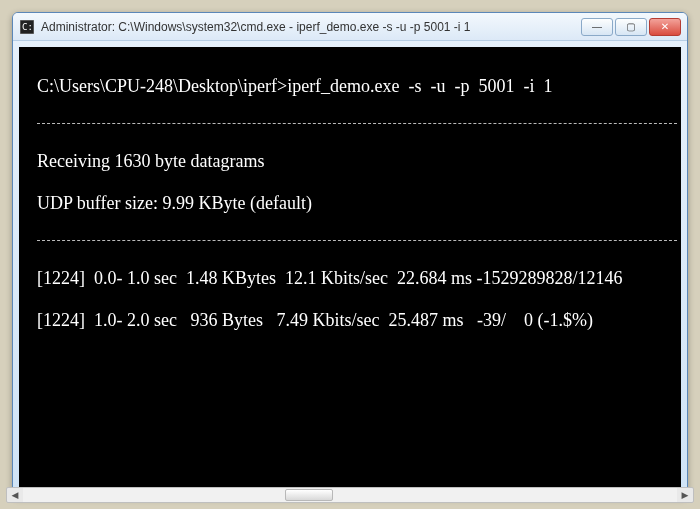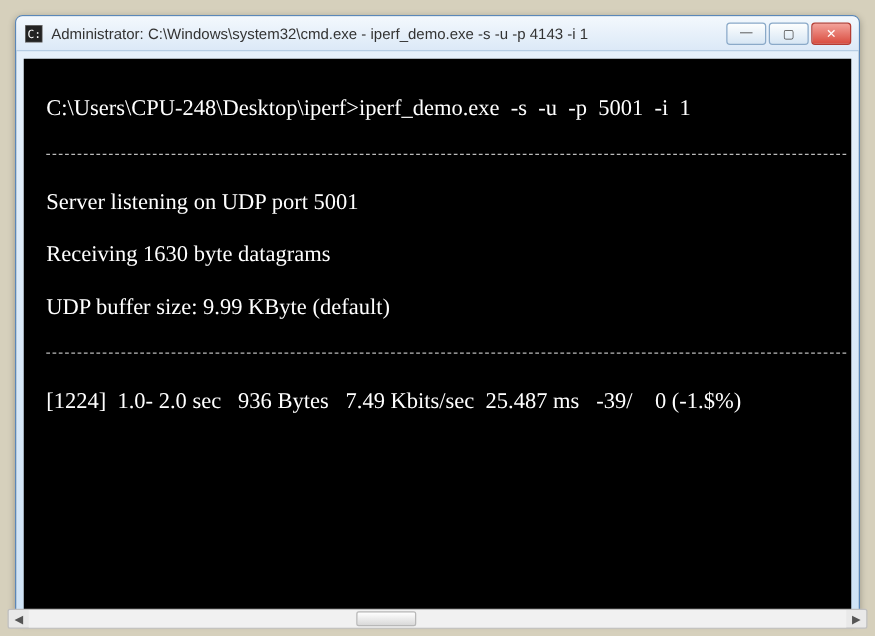--- a/index.html
+++ b/index.html
@@ -111,41 +111,41 @@
 <body>
 
 <div class="window">
   <div class="titlebar">
     <span class="icon">
       <svg width="14" height="14" viewBox="0 0 14 14">
         <rect x="0" y="0" width="14" height="14" fill="#222" stroke="#888"></rect>
         <text x="2" y="10" font-size="9" fill="#fff" font-family="monospace">C:</text>
       </svg>
     </span>
-    <span class="title">Administrator: C:\Windows\system32\cmd.exe - iperf_demo.exe  -s -u -p 4143  -i 1</span>
+    <span class="title">Administrator: C:\Windows\system32\cmd.exe - iperf_demo.exe  -s -u -p 5001  -i 1</span>
     <div class="win-buttons">
       <div class="win-btn">
           <span>—</span>
         </div>
       <div class="win-btn">
           <span>▢</span>
         </div>
       <div class="win-btn close">
           <span>✕</span>
         </div>
     </div>
   </div>
 
   <div class="client">
     <pre>C:\Users\CPU-248\Desktop\iperf&gt;iperf_demo.exe  -s  -u  -p  5001  -i  1</pre>
     <div class="hr"></div>
-    <pre>Server listening on UDP port 5001</pre>
     <pre>Receiving 1630 byte datagrams</pre>
     <pre>UDP buffer size: 9.99 KByte (default)</pre>
     <div class="hr"></div>
+    <pre>[1224]  0.0- 1.0 sec  1.48 KBytes  12.1 Kbits/sec  22.684 ms -1529289828/12146</pre>
     <div id="rows-container"><pre>[1224]  1.0- 2.0 sec   936 Bytes   7.49 Kbits/sec  25.487 ms   -39/    0 (-1.$%)</pre></div>
   </div>
 
   <div class="scrollbars">
     <div class="sb-btn">
         <span>◀</span>
       </div>
     <div class="sb-track">
       <div class="sb-thumb"></div>
     </div>

